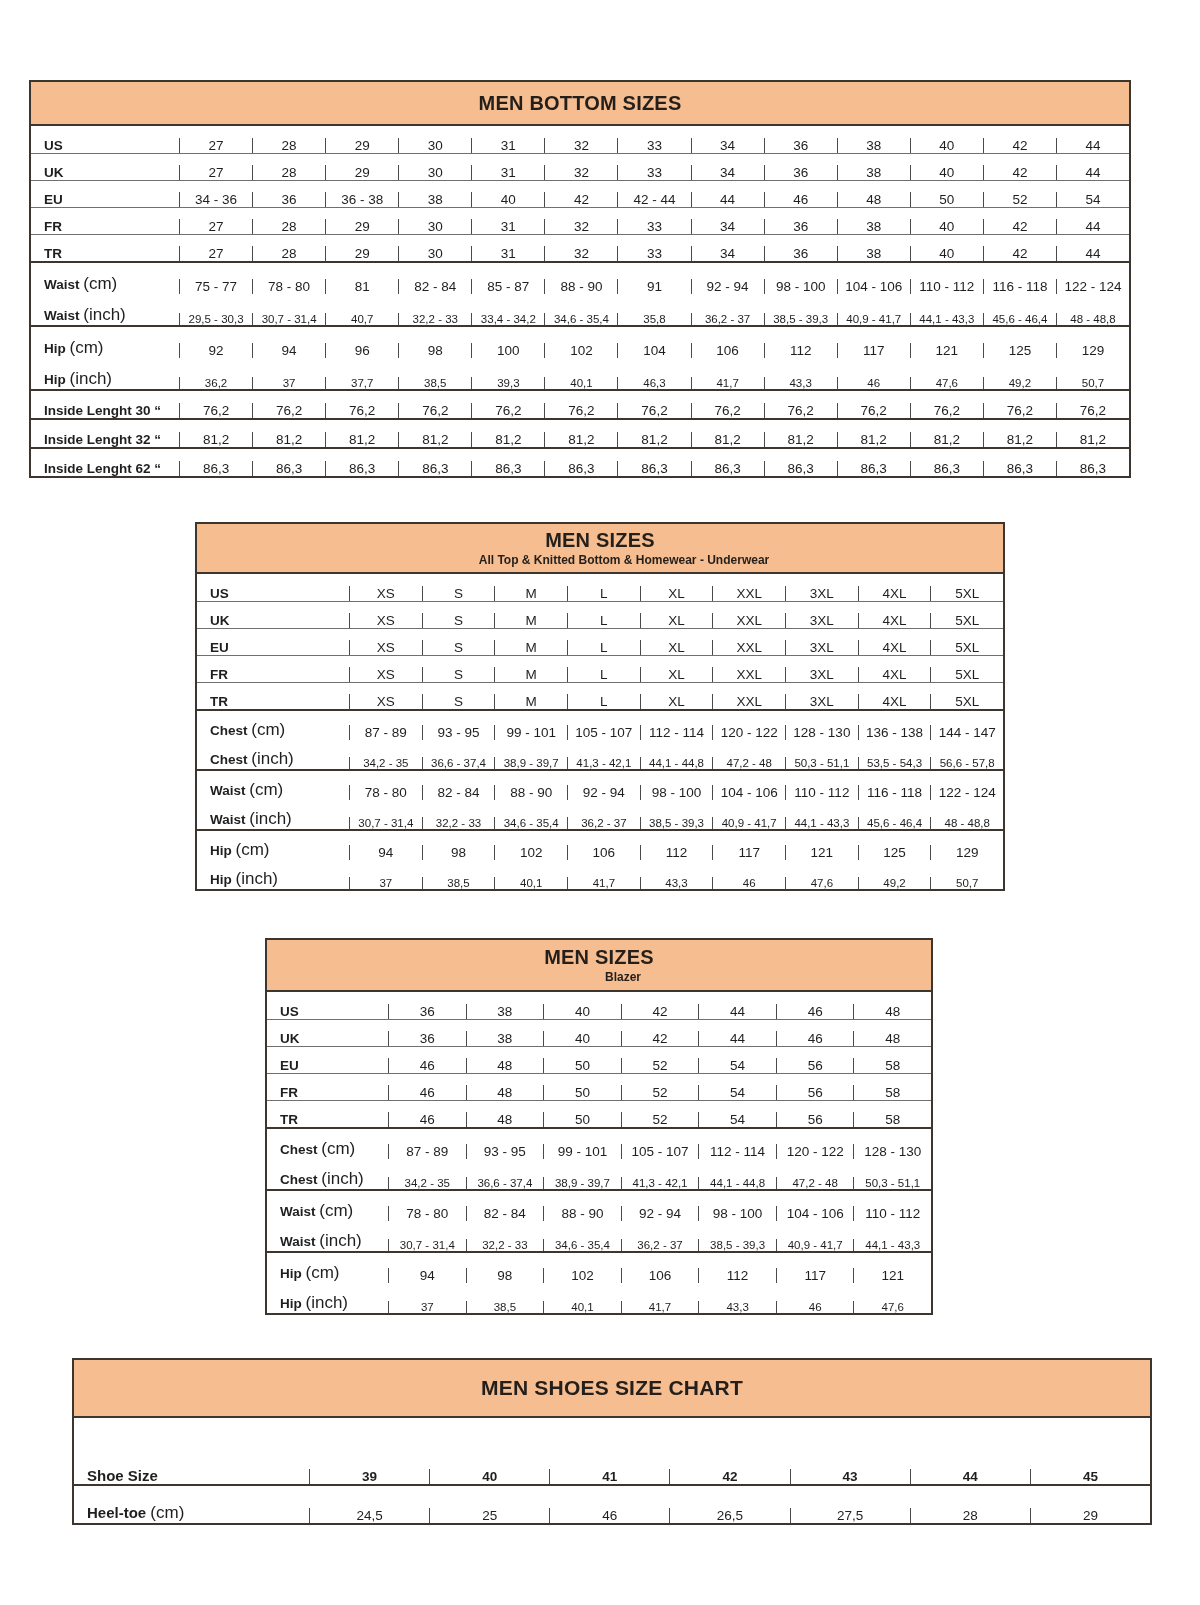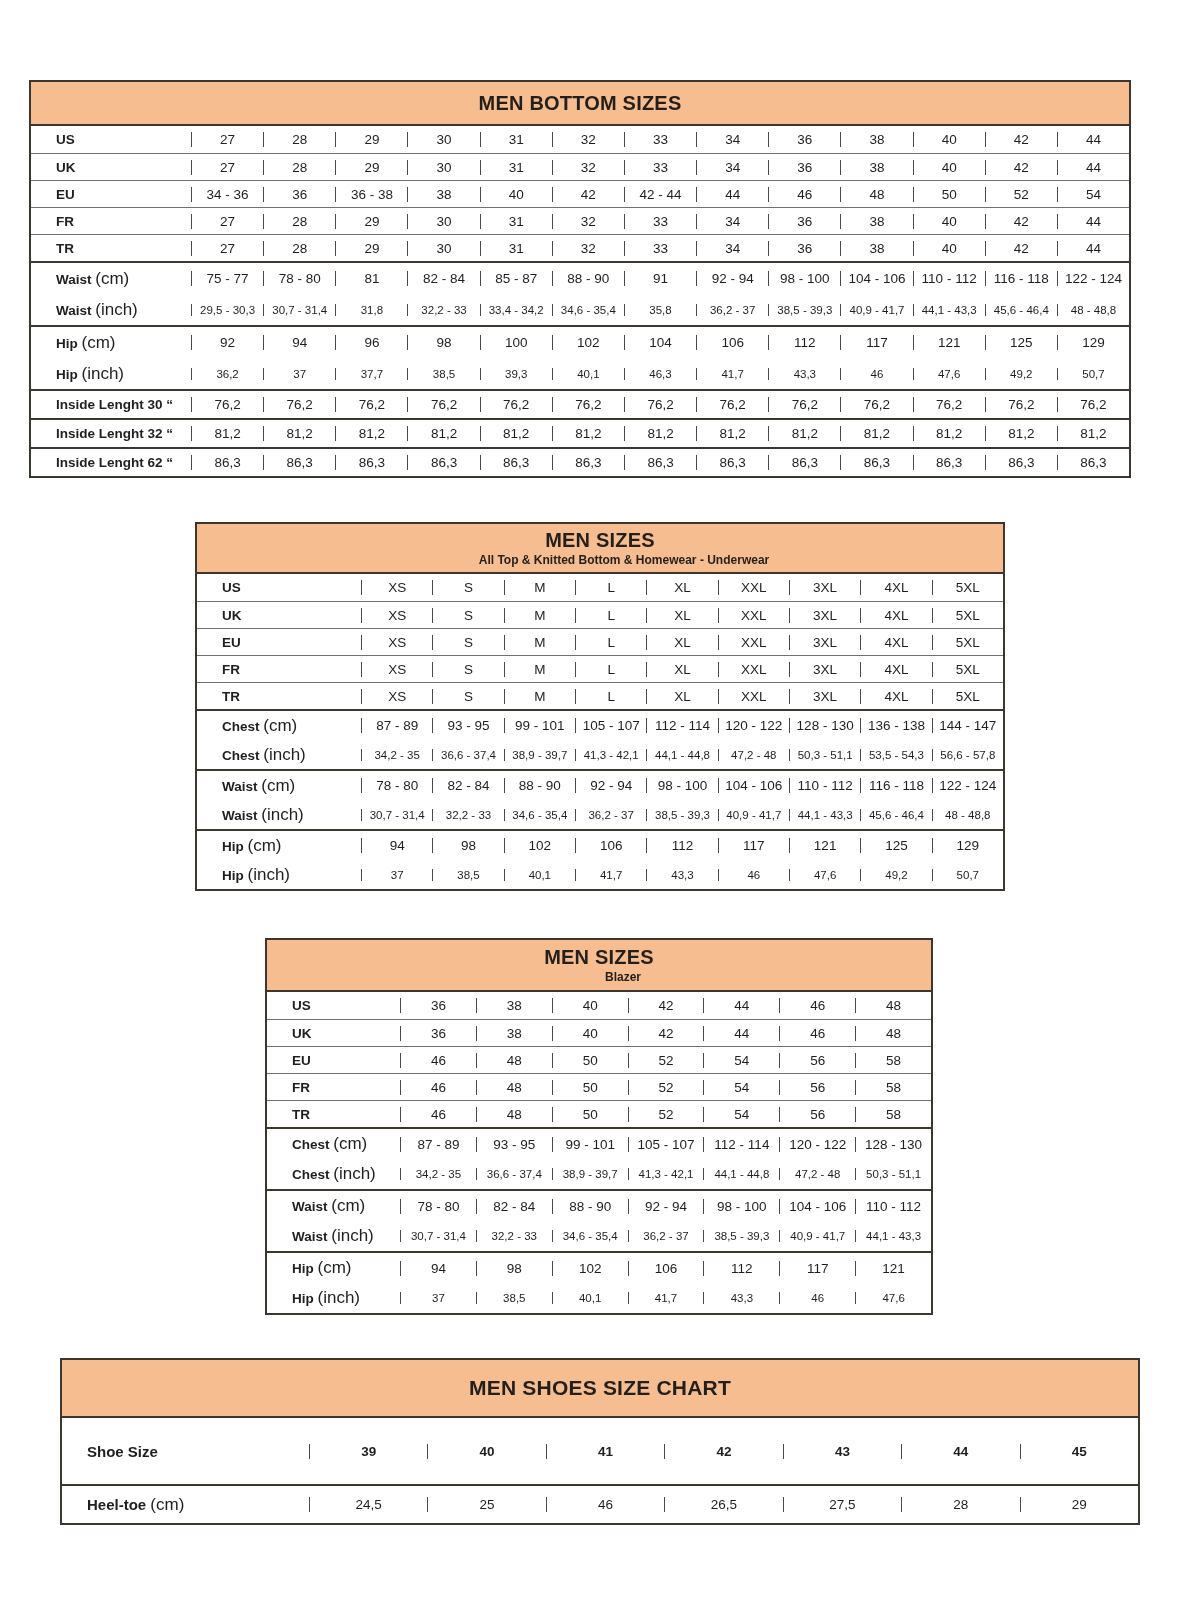--- a/index.html
+++ b/index.html
@@ -16,42 +16,42 @@
     background:#f5bd90;border-bottom:2px solid #3d362e;
     display:flex;flex-direction:column;justify-content:center;align-items:center;
     box-sizing:border-box;
   }
   .t-title{font-weight:bold;font-size:20px;color:#241f1b;letter-spacing:.2px;}
   .t-sub{font-weight:bold;font-size:12px;color:#241f1b;margin-top:1px;margin-left:48px;}
   .grid{display:block;}
   .block + .block{border-top:2px solid #3d362e;}
   .block.inner-thin .trow + .trow{border-top:1px solid #707070;}
   .block.inner-none .trow + .trow{border-top:0;}
-  .trow{display:flex;align-items:center;height:var(--rowh);box-sizing:border-box;padding-left:12px;}
+  .trow{display:flex;align-items:flex-end;height:var(--rowh);box-sizing:border-box;}
   .trow.pairline{height:var(--pairh);}
   .lbl{
     flex:0 0 var(--lblw);width:var(--lblw);box-sizing:border-box;
     padding-left:13px;font-weight:bold;font-size:13.5px;white-space:nowrap;
   }
   .lbl .unit{font-size:17px;font-weight:normal;}
   .cell{
     flex:1;text-align:center;font-size:13.5px;
     border-left:1px solid #4a4a4a;box-sizing:border-box;
     overflow:hidden;white-space:nowrap;
   }
   .trow.inch .cell{font-size:11.5px;}
   .boldcells .cell{font-weight:bold;font-size:15px;}
 
   .t1{left:29px;top:80px;width:1102px;--lblw:148px;--rowh:27px;--pairh:31px;}
   .t1 .thead{height:44px;}
   .t2{left:195px;top:522px;width:810px;--lblw:152px;--rowh:27px;--pairh:29px;}
   .t2 .thead{height:50px;}
   .t3{left:265px;top:938px;width:668px;--lblw:121px;--rowh:27px;--pairh:30px;}
   .t3 .thead{height:52px;}
-  .t4{left:60px;top:1358px;width:1080px;--lblw:235px;--rowh:66px;}
+  .t4{left:72px;top:1358px;width:1080px;--lblw:235px;--rowh:66px;}
   .t4 .thead{height:58px;}
   .t4 .t-title{font-size:21px;}
   .t4 .lbl{font-size:15px;}
   .t4 .block:nth-child(2) .trow{height:37px;}
   .t4 .cell{font-size:13.5px;}
 </style>
 </head>
 <body>
 
 <div class="size-table t1">
@@ -155,21 +155,21 @@
           <div class="cell">98 - 100</div>
           <div class="cell">104 - 106</div>
           <div class="cell">110 - 112</div>
           <div class="cell">116 - 118</div>
           <div class="cell">122 - 124</div>
         </div>
         <div class="trow pairline inch">
           <div class="lbl">Waist <span class="unit">(inch)</span></div>
           <div class="cell">29,5 - 30,3</div>
           <div class="cell">30,7 - 31,4</div>
-          <div class="cell">31,8</div>
+          <div class="cell">40,7</div>
           <div class="cell">32,2 - 33</div>
           <div class="cell">33,4 - 34,2</div>
           <div class="cell">34,6 - 35,4</div>
           <div class="cell">35,8</div>
           <div class="cell">36,2 - 37</div>
           <div class="cell">38,5 - 39,3</div>
           <div class="cell">40,9 - 41,7</div>
           <div class="cell">44,1 - 43,3</div>
           <div class="cell">45,6 - 46,4</div>
           <div class="cell">48 - 48,8</div>

